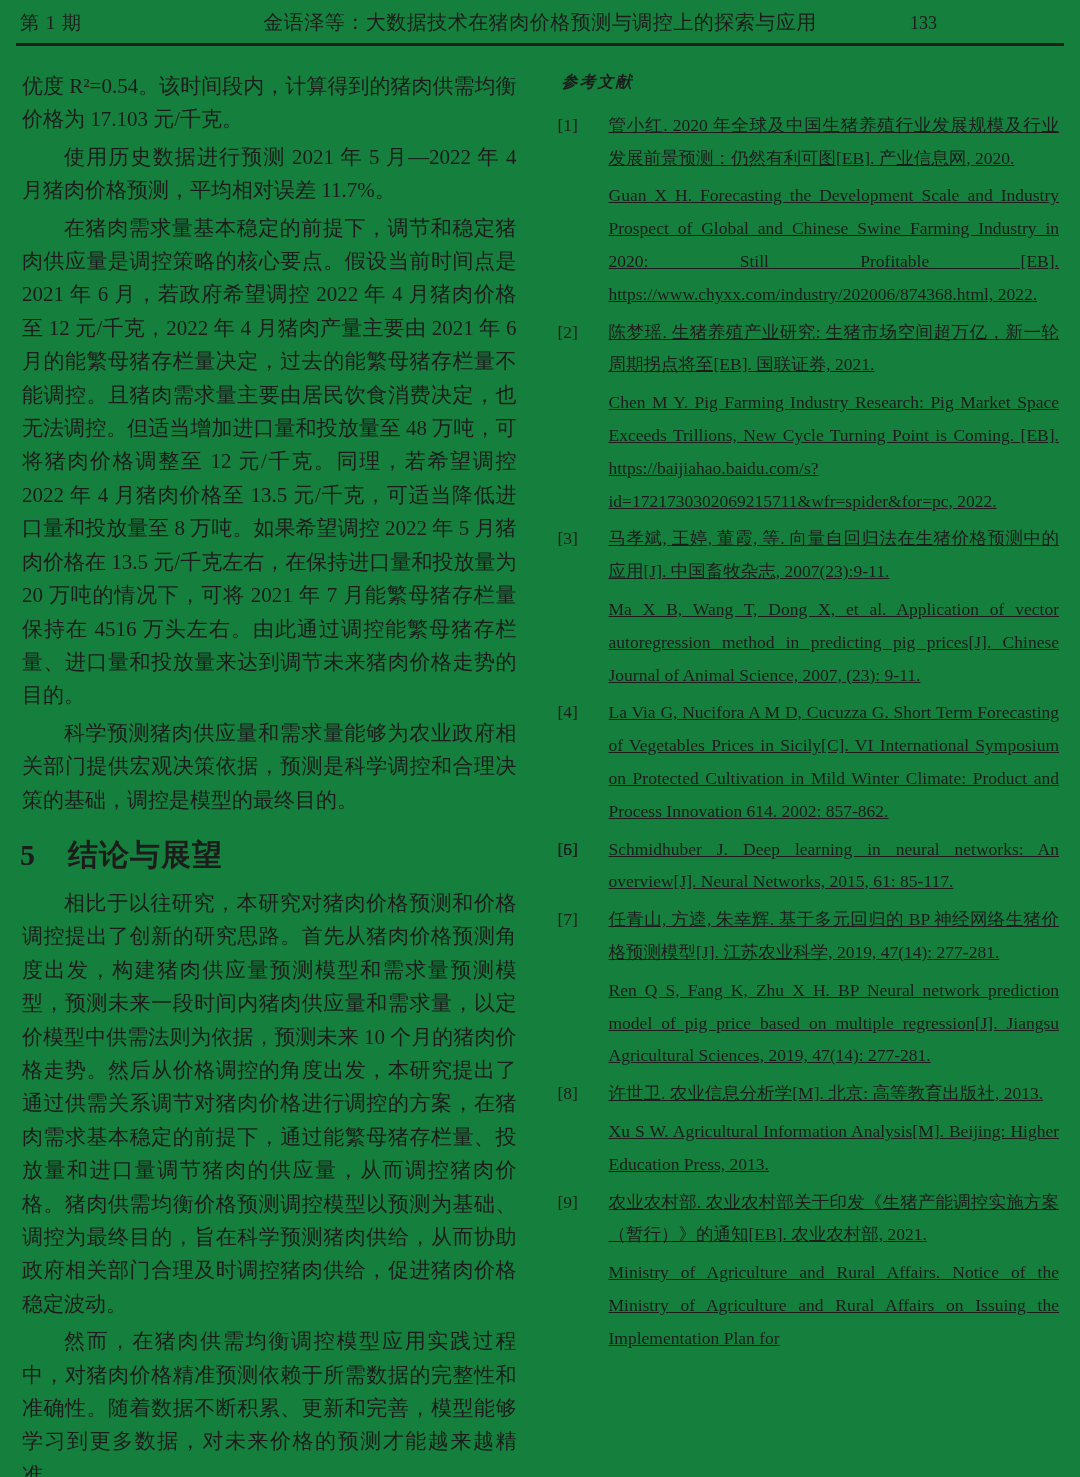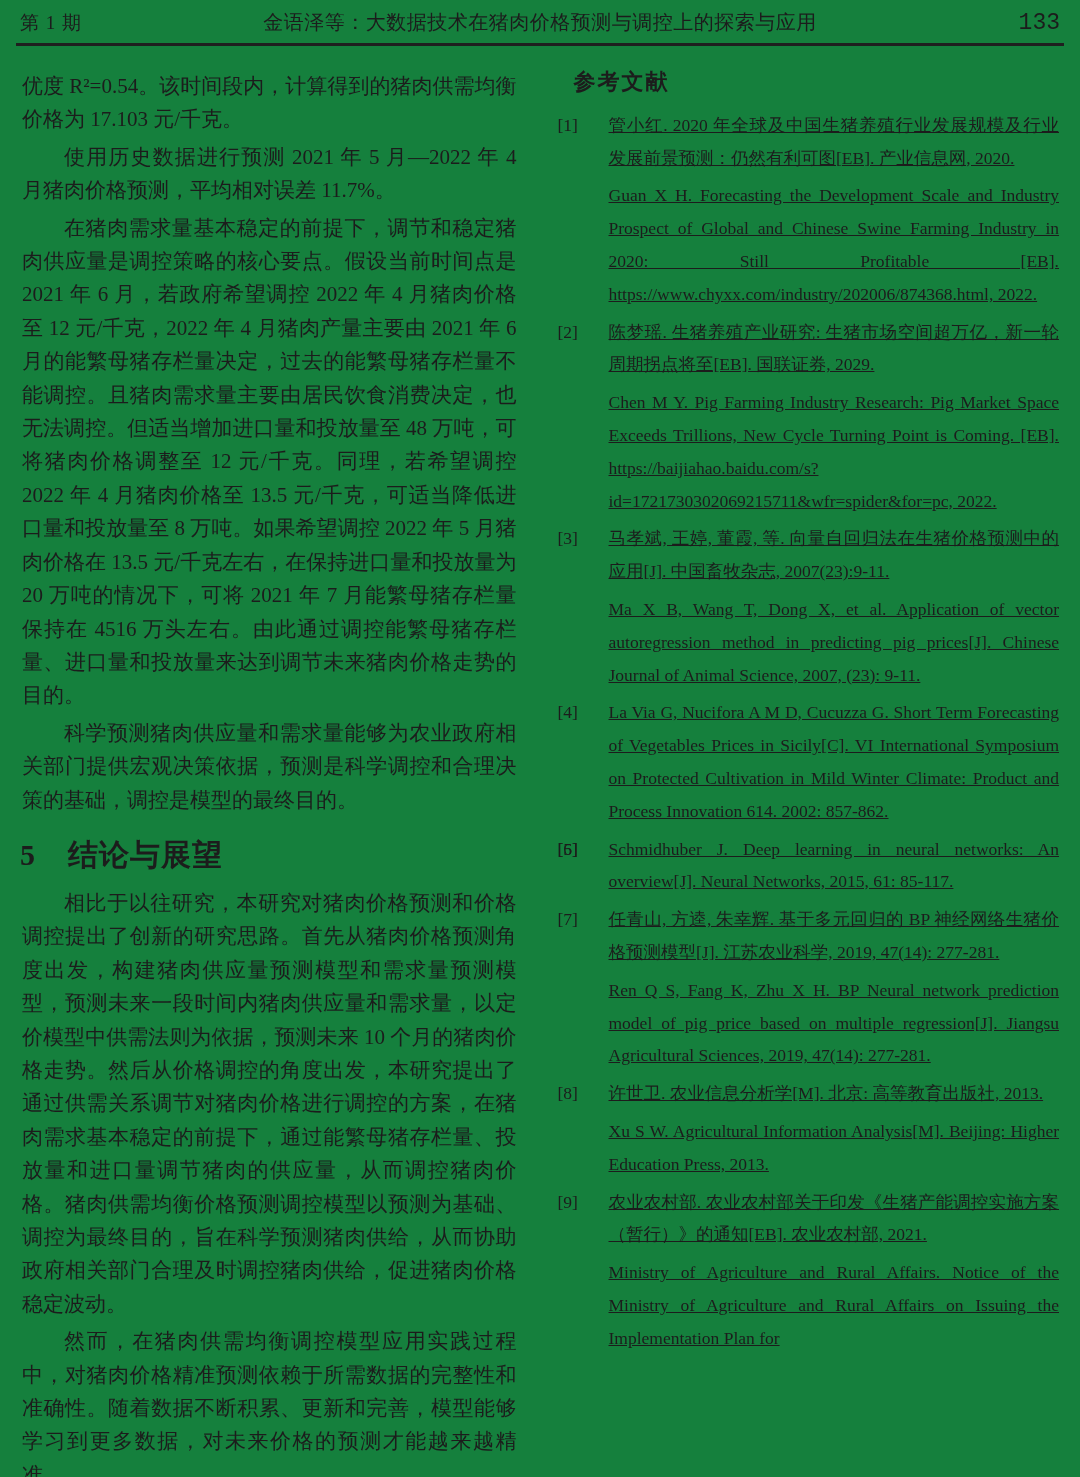--- a/index.html
+++ b/index.html
@@ -13,38 +13,38 @@
     display:flex;align-items:baseline;
     margin:0 16px;padding:9px 4px 7px 4px;
     border-bottom:3px solid #1f1f1f;
   }
   .issue-no{width:150px;font-size:19px;letter-spacing:1px;}
   .head-title{
     flex:1;text-align:center;font-size:20px;font-weight:400;
     font-family:"Liberation Sans","DejaVu Sans",sans-serif;
     letter-spacing:.5px;
   }
-  .page-no{width:150px;text-align:right;font-size:23px;font-family:Liberation Mono, monospace;}
+  .page-no{width:150px;text-align:left;font-size:18px;}
   
   .columns{display:flex;gap:37px;margin:20px 16px 0 18px;}
   .col-left{width:503px;font-size:21px;line-height:33.4px;text-align:justify;}
   .col-right{width:507px;font-size:17.5px;line-height:32.8px;text-align:justify;}
   .para{margin:4px;text-indent:2em;}
   .para.no-indent{text-indent:0;}
   .section-heading{
     display:flex;align-items:baseline;
     margin:20px 0 14px 2px;
     font-family:"Liberation Sans","DejaVu Sans",sans-serif;
     font-weight:700;font-size:30px;line-height:36px;letter-spacing:1px;
   }
   .section-heading .sec-num{margin-right:32px;font-family:"Liberation Serif","DejaVu Serif",serif;}
   .refs-heading{
-    margin:0 0 10px 16px;
+    margin:0 0 10px 4px;
     font-family:"Liberation Sans","DejaVu Sans",sans-serif;
-    font-weight:700;font-size:22px;letter-spacing:2px;
+    font-weight:700;font-size:16px;letter-spacing:2px;font-style:italic;
   }
   .ref-item{position:relative;padding-left:46px;}
   .ref-label{position:absolute;left:0;top:0;}
   .ref-zh,.ref-en{margin:5px;overflow-wrap:anywhere;word-break:break-word;text-decoration:underline;}
 </style>
 </head>
 <body>
 
 <div class="page">
 
@@ -76,21 +76,21 @@
     <div class="col-right">
       <h3 class="refs-heading">参考文献</h3>
       <div id="refs">
           <div class="ref-item">
             <span class="ref-label">[1]</span>
             <p class="ref-zh">管小红. 2020 年全球及中国生猪养殖行业发展规模及行业发展前景预测：仍然有利可图[EB]. 产业信息网, 2020.</p>
             <p class="ref-en">Guan X H. Forecasting the Development Scale and Industry Prospect of Global and Chinese Swine Farming Industry in 2020: Still Profitable [EB]. https://www.chyxx.com/industry/202006/874368.html, 2022.</p>
           </div>
           <div class="ref-item">
             <span class="ref-label">[2]</span>
-            <p class="ref-zh">陈梦瑶. 生猪养殖产业研究: 生猪市场空间超万亿，新一轮周期拐点将至[EB]. 国联证券, 2029.</p>
+            <p class="ref-zh">陈梦瑶. 生猪养殖产业研究: 生猪市场空间超万亿，新一轮周期拐点将至[EB]. 国联证券, 2021.</p>
             <p class="ref-en">Chen M Y. Pig Farming Industry Research: Pig Market Space Exceeds Trillions, New Cycle Turning Point is Coming. [EB]. https://baijiahao.baidu.com/s?id=1721730302069215711&amp;wfr=spider&amp;for=pc, 2022.</p>
           </div>
           <div class="ref-item">
             <span class="ref-label">[3]</span>
             <p class="ref-zh">马孝斌, 王婷, 董霞, 等. 向量自回归法在生猪价格预测中的应用[J]. 中国畜牧杂志, 2007(23):9-11.</p>
             <p class="ref-en">Ma X B, Wang T, Dong X, et al. Application of vector autoregression method in predicting pig prices[J]. Chinese Journal of Animal Science, 2007, (23): 9-11.</p>
           </div>
           <div class="ref-item">
             <span class="ref-label">[4]</span>
             <p class="ref-en">La Via G, Nucifora A M D, Cucuzza G. Short Term Forecasting of Vegetables Prices in Sicily[C]. VI International Symposium on Protected Cultivation in Mild Winter Climate: Product and Process Innovation 614. 2002: 857-862.</p>

